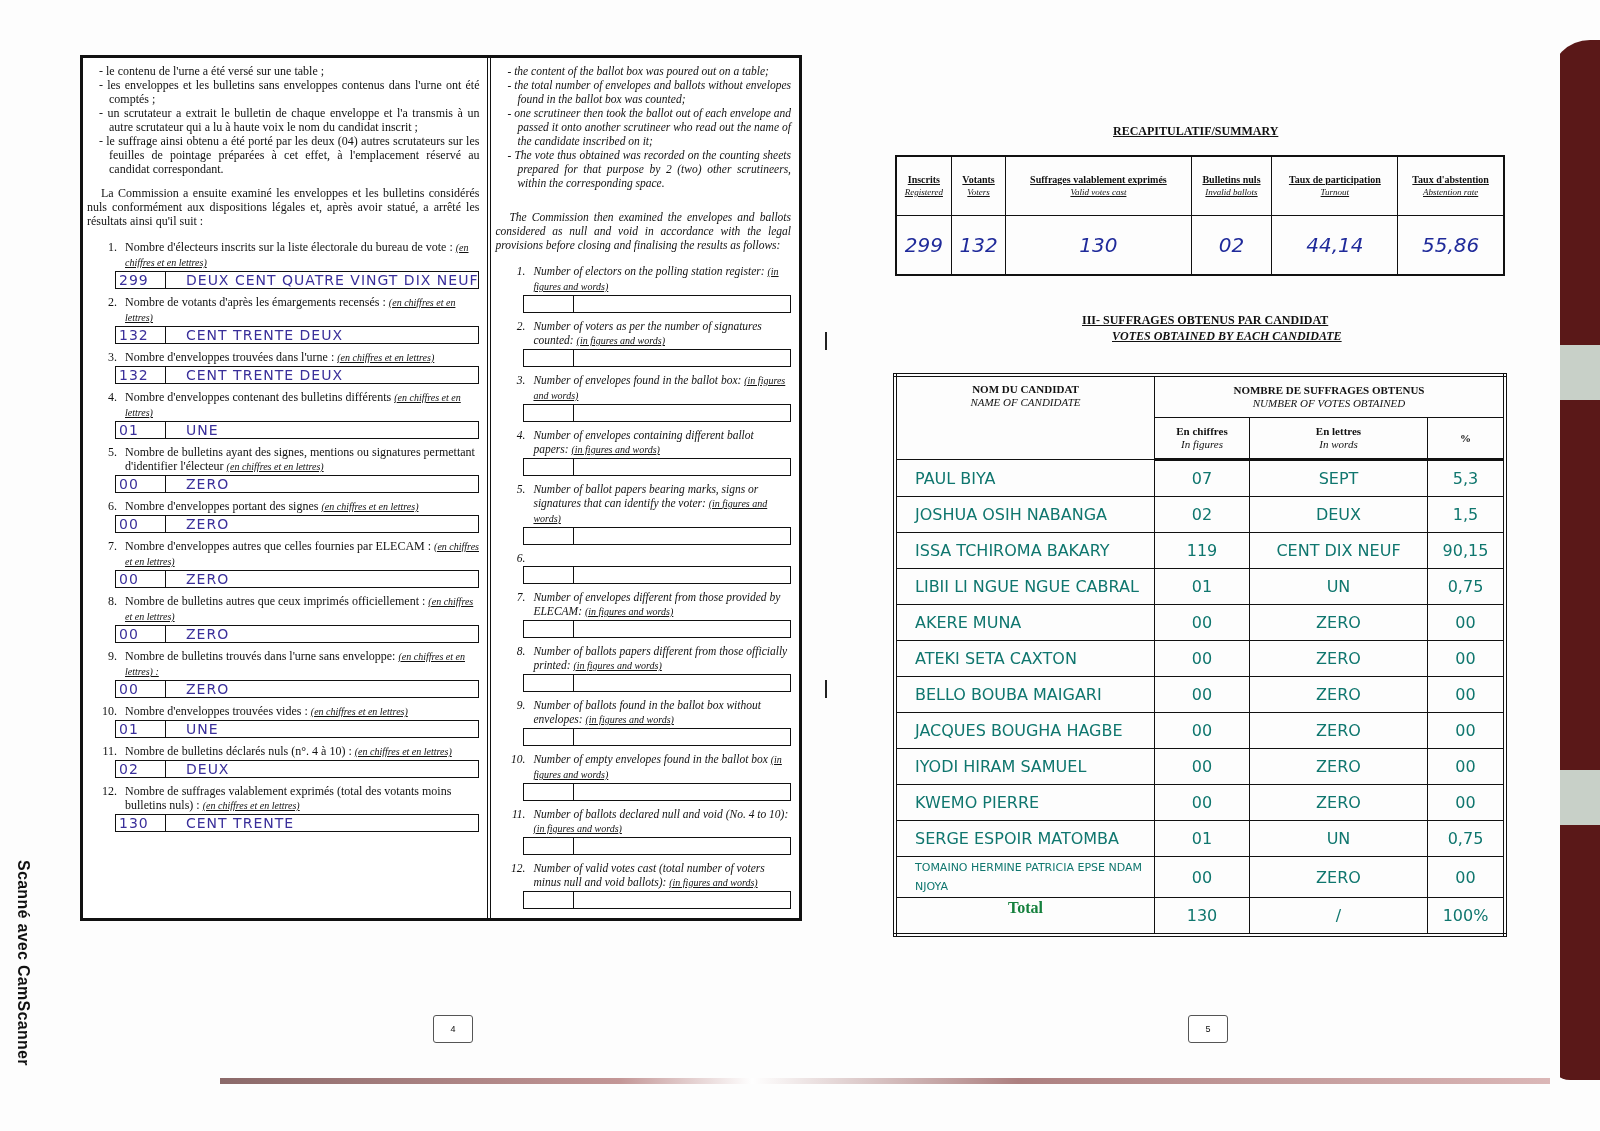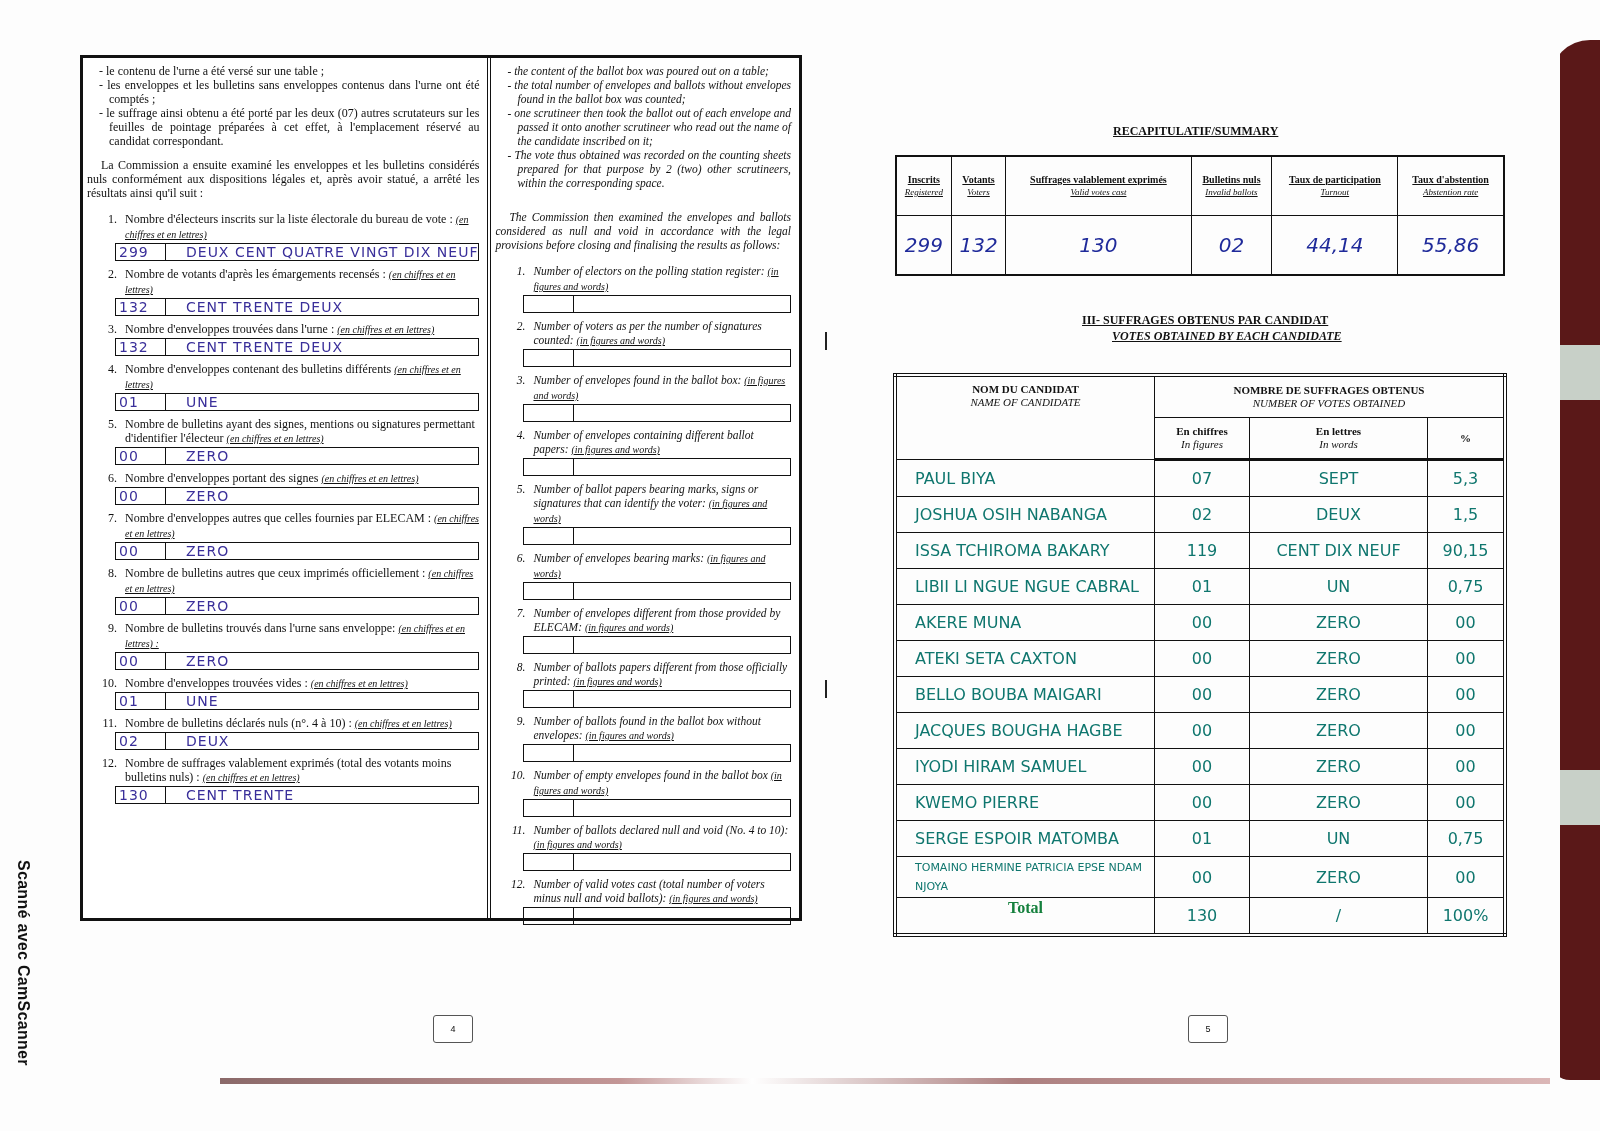--- a/index.html
+++ b/index.html
@@ -56,21 +56,22 @@
 <div class="page-right-sheet"></div>
 <div class="bottom-strip"></div>
 
 <div class="camscanner">Scanné avec CamScanner</div>
 
 <div class="form">
   <div class="col fr">
     <ul class="bullets">
       <li>le contenu de l'urne a été versé sur une table ;</li>
       <li>les enveloppes et les bulletins sans enveloppes contenus dans l'urne ont été comptés ;</li>
-      <li>le suffrage ainsi obtenu a été porté par les deux (07) autres scrutateurs sur les feuilles de pointage préparées à cet effet, à l'emplacement réservé au candidat correspondant.</li>
+      <li>un scrutateur a extrait le bulletin de chaque enveloppe et l'a transmis à un autre scrutateur qui a lu à haute voix le nom du candidat inscrit ;</li>
+      <li>le suffrage ainsi obtenu a été porté par les deux (04) autres scrutateurs sur les feuilles de pointage préparées à cet effet, à l'emplacement réservé au candidat correspondant.</li>
     </ul>
     <p class="intro" style="margin-left:-4px;">La Commission a ensuite examiné les enveloppes et les bulletins considérés nuls conformément aux dispositions légales et, après avoir statué, a arrêté les résultats ainsi qu'il suit :</p>
     <div id="fr-items">
         <div class="item">
           <div class="q">
          <span class="num">1.</span>
          <span class="txt"><span>Nombre d'électeurs inscrits sur la liste électorale du bureau de vote :</span> <span class="hint">(en chiffres et en lettres)</span></span>
        </div>
        <div class="box">
          <span class="fig">299</span>
@@ -244,21 +245,20 @@
          <span class="txt"><span>Number of ballot papers bearing marks, signs or signatures that can identify the voter:</span> <span class="hint">(in figures and words)</span></span>
        </div>
        <div class="box">
          <span class="fig"></span>
          <span class="words"></span>
        </div>
         </div>
         <div class="item">
           <div class="q">
          <span class="num">6.</span>
-         <span class="txt"><span>Number of envelopes bearing marks:</span> <span class="hint">(in figures and words)</span></span>
        </div>
        <div class="box">
          <span class="fig"></span>
          <span class="words"></span>
        </div>
         </div>
         <div class="item">
           <div class="q">
          <span class="num">7.</span>
          <span class="txt"><span>Number of envelopes different from those provided by ELECAM:</span> <span class="hint">(in figures and words)</span></span>

